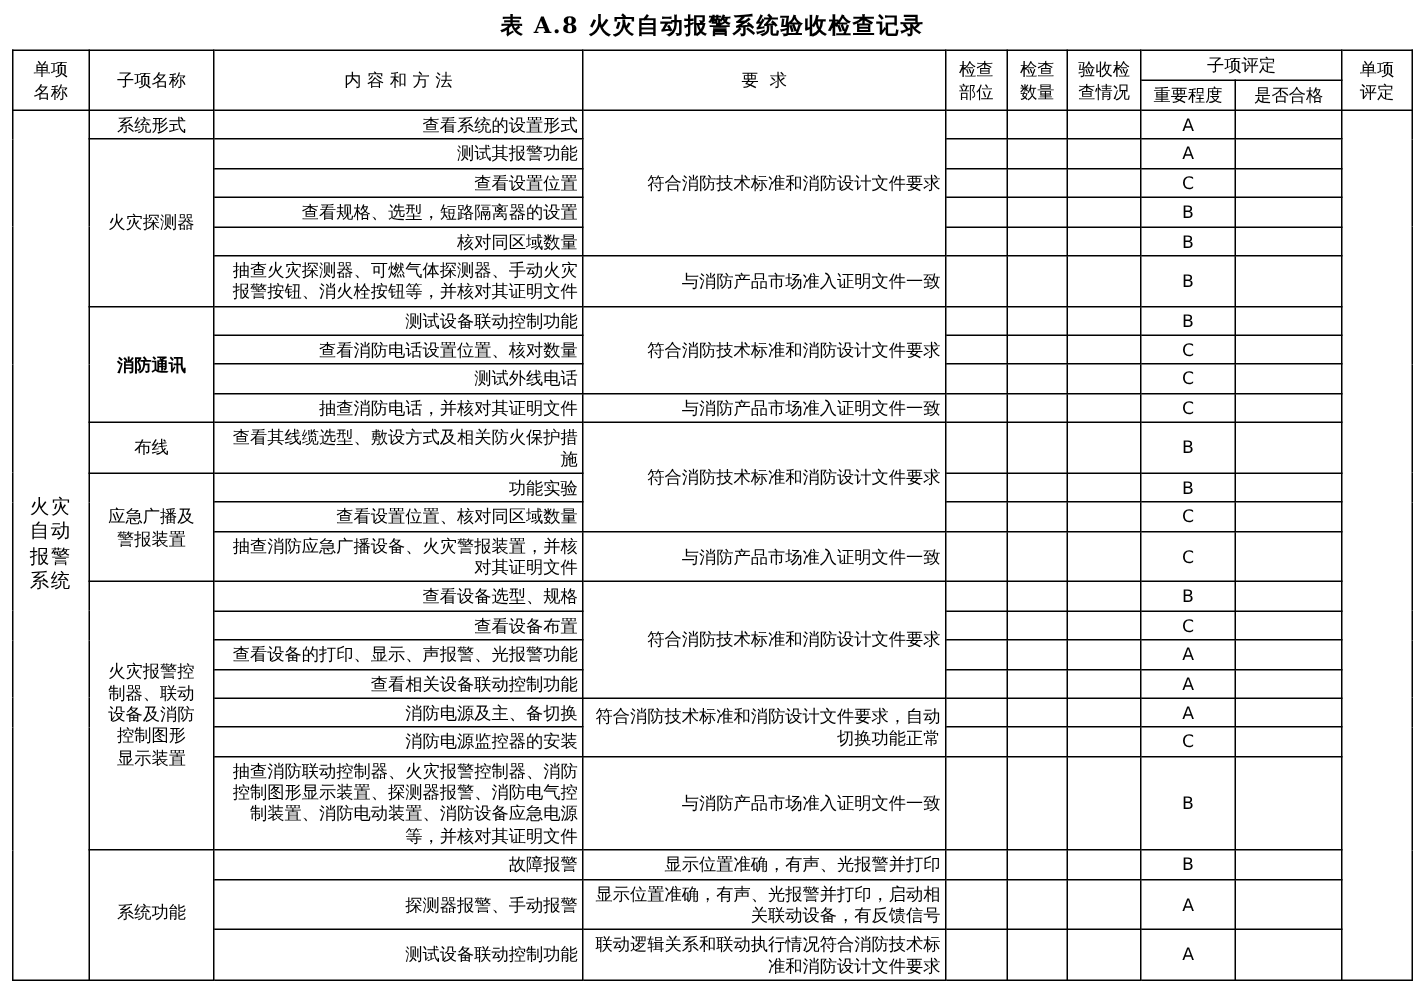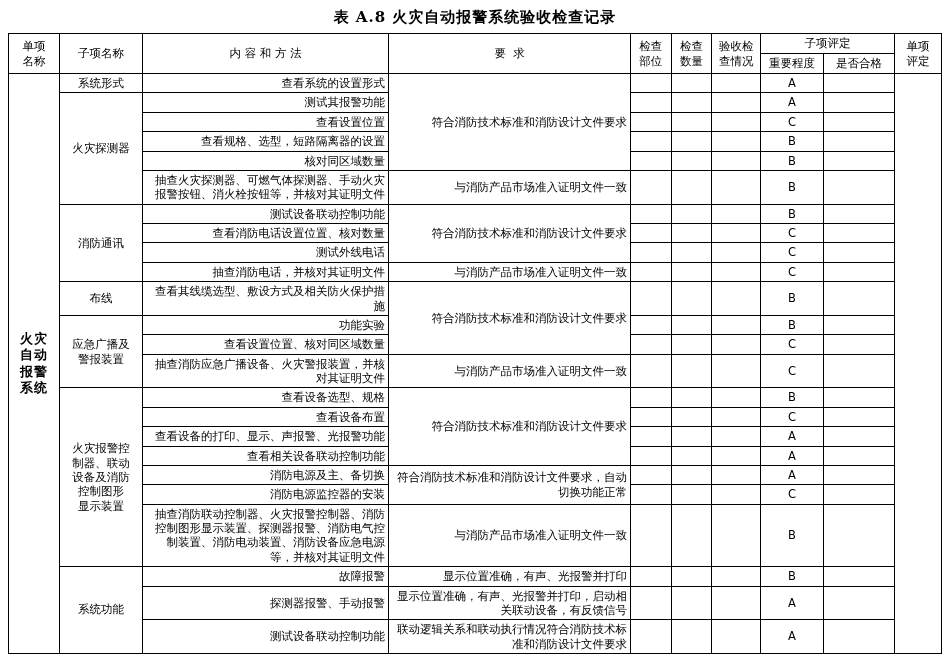--- a/index.html
+++ b/index.html
@@ -43,21 +43,21 @@
     text-align:center;
   }
   .hdr{height:20px;}
   .c{text-align:center;}
   .l{text-align:right;}
   .vert-label{
     text-align:center;
     font-size:13px;
     line-height:1.5;
     letter-spacing:1px;
-    font-weight:bold;
+    font-weight:normal;
   }
   .grp{
     text-align:center;
     font-size:11.5px;
     line-height:1.5;
   }
   .rowh{height:19px;}
 </style>
 </head>
 <body>
@@ -153,21 +153,21 @@
         <tr class="rowh">
           <td class="l">抽查火灾探测器、可燃气体探测器、手动火灾报警按钮、消火栓按钮等，并核对其证明文件</td>
           <td class="l" rowspan="1">与消防产品市场准入证明文件一致</td>
           <td class="c"></td>
           <td class="c"></td>
           <td class="c"></td>
           <td class="c">B</td>
           <td class="c"></td>
         </tr>
         <tr class="rowh">
-          <td class="grp" rowspan="4" style="white-space: pre-line;">消防通讯</td>
+          <td class="grp" rowspan="4" style="white-space: pre-line; font-weight: bold;">消防通讯</td>
           <td class="l">测试设备联动控制功能</td>
           <td class="l" rowspan="3">符合消防技术标准和消防设计文件要求</td>
           <td class="c"></td>
           <td class="c"></td>
           <td class="c"></td>
           <td class="c">B</td>
           <td class="c"></td>
         </tr>
         <tr class="rowh">
           <td class="l">查看消防电话设置位置、核对数量</td>

